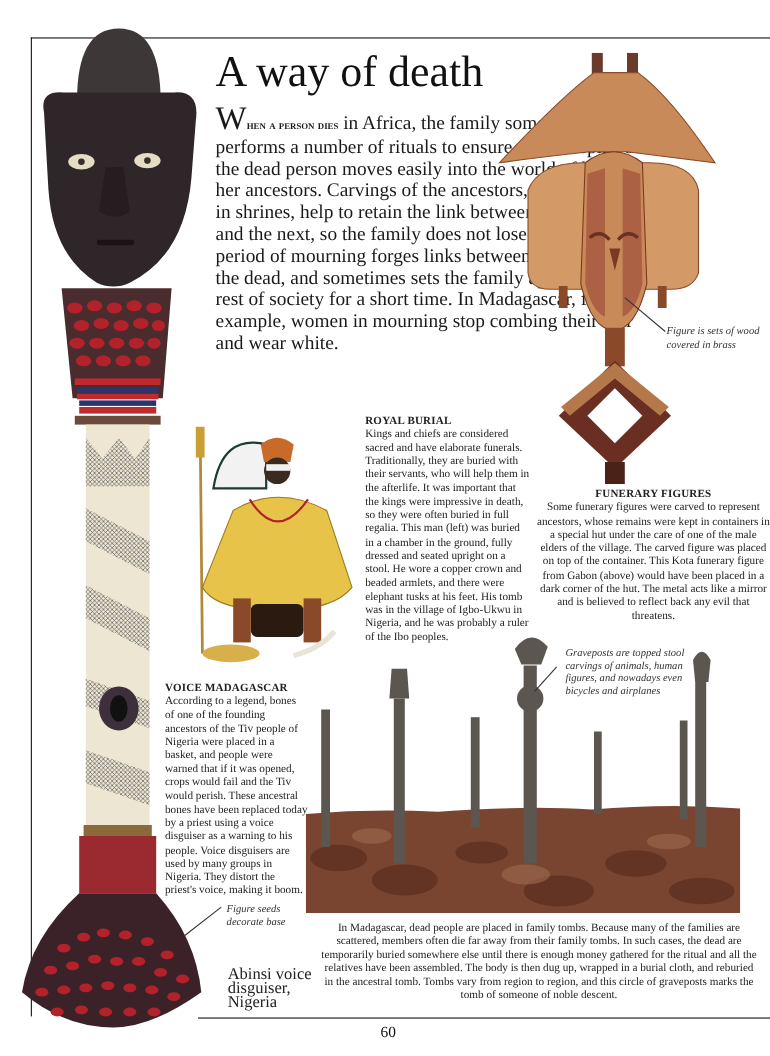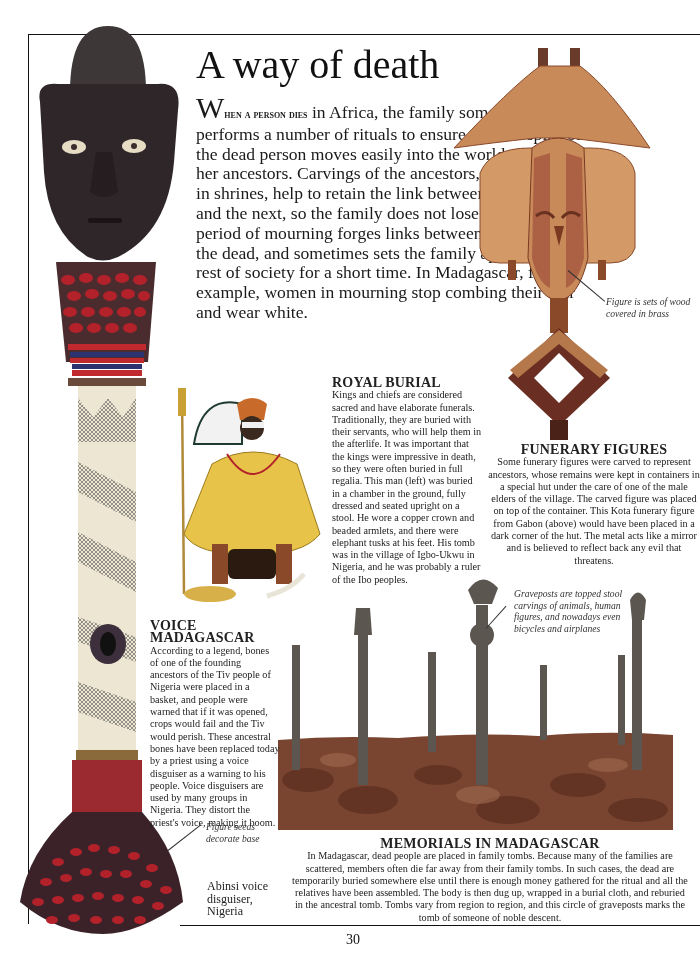--- a/index.html
+++ b/index.html
@@ -7,21 +7,21 @@
          font-family:"DejaVu Serif","Liberation Serif",serif; color:#1a1a1a; }
   .abs { position:absolute; }
   .frame-top { left:28px; top:34px; width:672px; height:0; border-top:1.5px solid #111; }
   .frame-left { left:28px; top:34px; width:0; height:890px; border-left:1.5px solid #111; }
   .frame-bottom { left:180px; top:925px; width:520px; height:0; border-top:1.5px solid #111; }
   .title { left:196px; top:40px; font-family:"Liberation Serif",serif; font-size:40px; line-height:50px; color:#111; }
   .intro { left:196px; top:98px; width:395px; font-family:"Liberation Serif",serif; font-size:17.6px; line-height:19.8px; color:#1a1a1a; }
   .intro .dropcap { font-size:30px; line-height:19px; }
   .intro .lead { font-variant:small-caps; font-weight:bold; font-size:12px; }
   .cap-body { font-family:"Liberation Serif",serif; font-size:10.2px; line-height:12.3px; color:#222; }
-  .cap-head { font-weight:bold; font-size:14px; letter-spacing:0.2px; display:block; }
+  .cap-head { font-weight:bold; font-size:10px; letter-spacing:0.2px; display:block; }
   .note { font-family:"Liberation Serif",serif; font-style:italic; font-size:9.6px; line-height:11.5px; color:#333; }
   .center { text-align:center; }
   .page-num { left:346px; top:932px; font-family:"Liberation Serif",serif; font-size:14px; color:#111; }
   .leader { position:absolute; height:0; border-top:0.8px solid #333; transform-origin:left center; }
   svg { display:block; }
 </style>
 </head>
 <body>
 
 <div class="abs frame-top"></div>
@@ -213,20 +213,19 @@
 <div class="abs note" style="left:514px;top:588px;width:130px;">Graveposts are topped stool carvings of animals, human figures, and nowadays even bicycles and airplanes</div>
 
 <div class="abs cap-body" style="left:150px;top:620px;width:130px;">
   <span class="cap-head">VOICE MADAGASCAR</span>
   <span>According to a legend, bones of one of the founding ancestors of the Tiv people of Nigeria were placed in a basket, and people were warned that if it was opened, crops would fail and the Tiv would perish. These ancestral bones have been replaced today by a priest using a voice disguiser as a warning to his people. Voice disguisers are used by many groups in Nigeria. They distort the priest's voice, making it boom.</span>
 </div>
 
 <div class="leader" style="left:168px;top:850px;width:42px;transform:rotate(-38deg);"></div>
 <div class="abs note" style="left:206px;top:821px;width:80px;">Figure seeds decorate base</div>
 
-<div class="abs" style="left:207px;top:880px;width:80px;font-family:'Liberation Serif',serif;font-size:12px;line-height:12.5px;color:#222;">Abinsi voice disguiser, Nigeria</div>
+<div class="abs" style="left:207px;top:880px;width:80px;font-family:'Liberation Serif',serif;font-size:15px;line-height:12.5px;color:#222;">Abinsi voice disguiser, Nigeria</div>
 
 <div class="abs cap-body center" style="left:290px;top:838px;width:400px;">
-  <span class="cap-head">MEMORIALS IN MADAGASCAR</span>
   <span>In Madagascar, dead people are placed in family tombs. Because many of the families are scattered, members often die far away from their family tombs. In such cases, the dead are temporarily buried somewhere else until there is enough money gathered for the ritual and all the relatives have been assembled. The body is then dug up, wrapped in a burial cloth, and reburied in the ancestral tomb. Tombs vary from region to region, and this circle of graveposts marks the tomb of someone of noble descent.</span>
 </div>
 
-<div class="abs page-num">30</div>
+<div class="abs page-num">60</div>
 
 </body></html>

